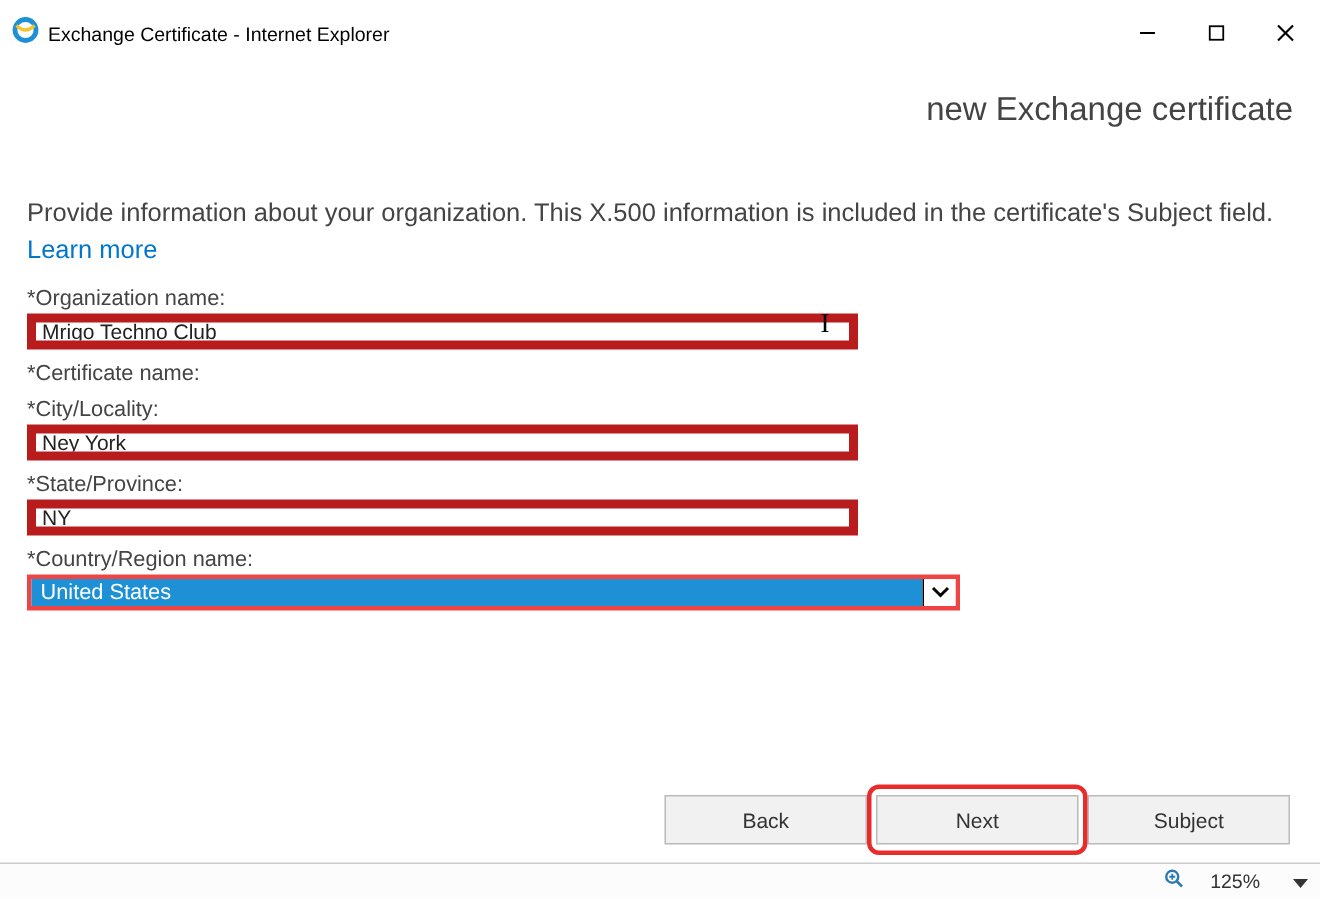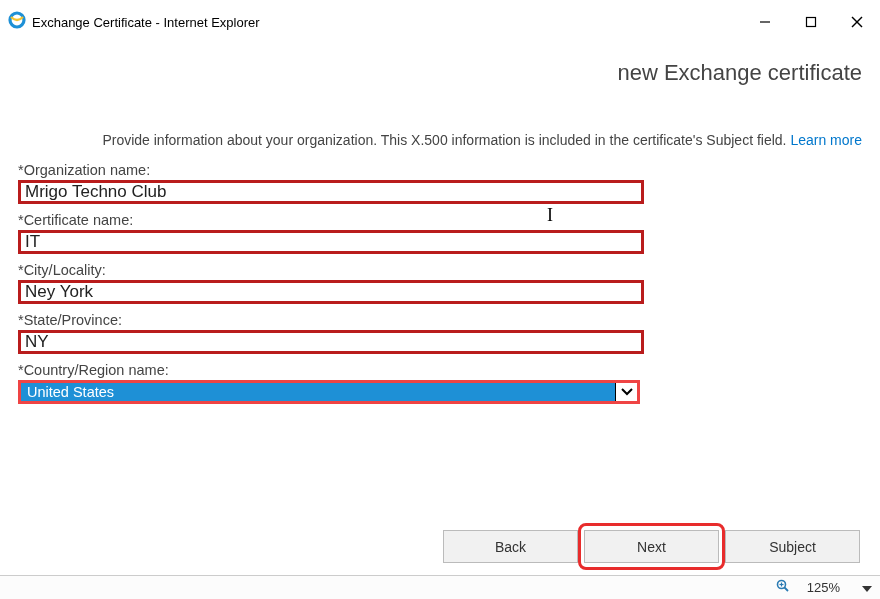--- a/index.html
+++ b/index.html
@@ -41,44 +41,43 @@
       padding: 28px 18px 0 18px;
     }
     .page-title {
       font-size: 22px;
       font-weight: 300;
       color: #444;
       margin-bottom: 44px;
       text-align: right;
     }
     .description {
-      font-size: 14px;
+      font-size: 17px;
       color: #444;
       line-height: 1.45;
       margin-bottom: 12px;
-      text-align: right;
     }
     .learn-more {
       color: #07c;
       cursor: pointer;
     }
     .field-group {
       margin-bottom: 8px;
     }
     .field-label {
       font-size: 14.5px;
       color: #444;
       display: block;
       margin-bottom: 2px;
     }
     .field-input {
-      width: 626px;
+      width: 554px;
       height: 24px;
-      border: 3px solid #b91c1c;
-      font-size: 17px;
+      border: 6px solid #b91c1c;
+      font-size: 14px;
       font-family: inherit;
       padding: 1px 4px;
       color: #222;
       outline: none;
     }
     .select-wrap {
       width: 622px;
       height: 24px;
       border: 3px solid #ef4444;
       display: flex;
@@ -189,21 +188,20 @@
     <span>Provide information about your organization. This X.500 information is included in the certificate's Subject field. </span><span class="learn-more">Learn more</span>
   </div>
 
   <div class="field-group">
     <label class="field-label">*Organization name:</label>
     <input class="field-input" value="Mrigo Techno Club" style="">
   </div>
 
   <div class="field-group">
     <label class="field-label">*Certificate name:</label>
-    <input class="field-input" value="IT" style="">
   </div>
 
   <div class="field-group">
     <label class="field-label">*City/Locality:</label>
     <input class="field-input" value="Ney York" style="">
   </div>
 
   <div class="field-group">
     <label class="field-label">*State/Province:</label>
     <input class="field-input" value="NY" style="">

